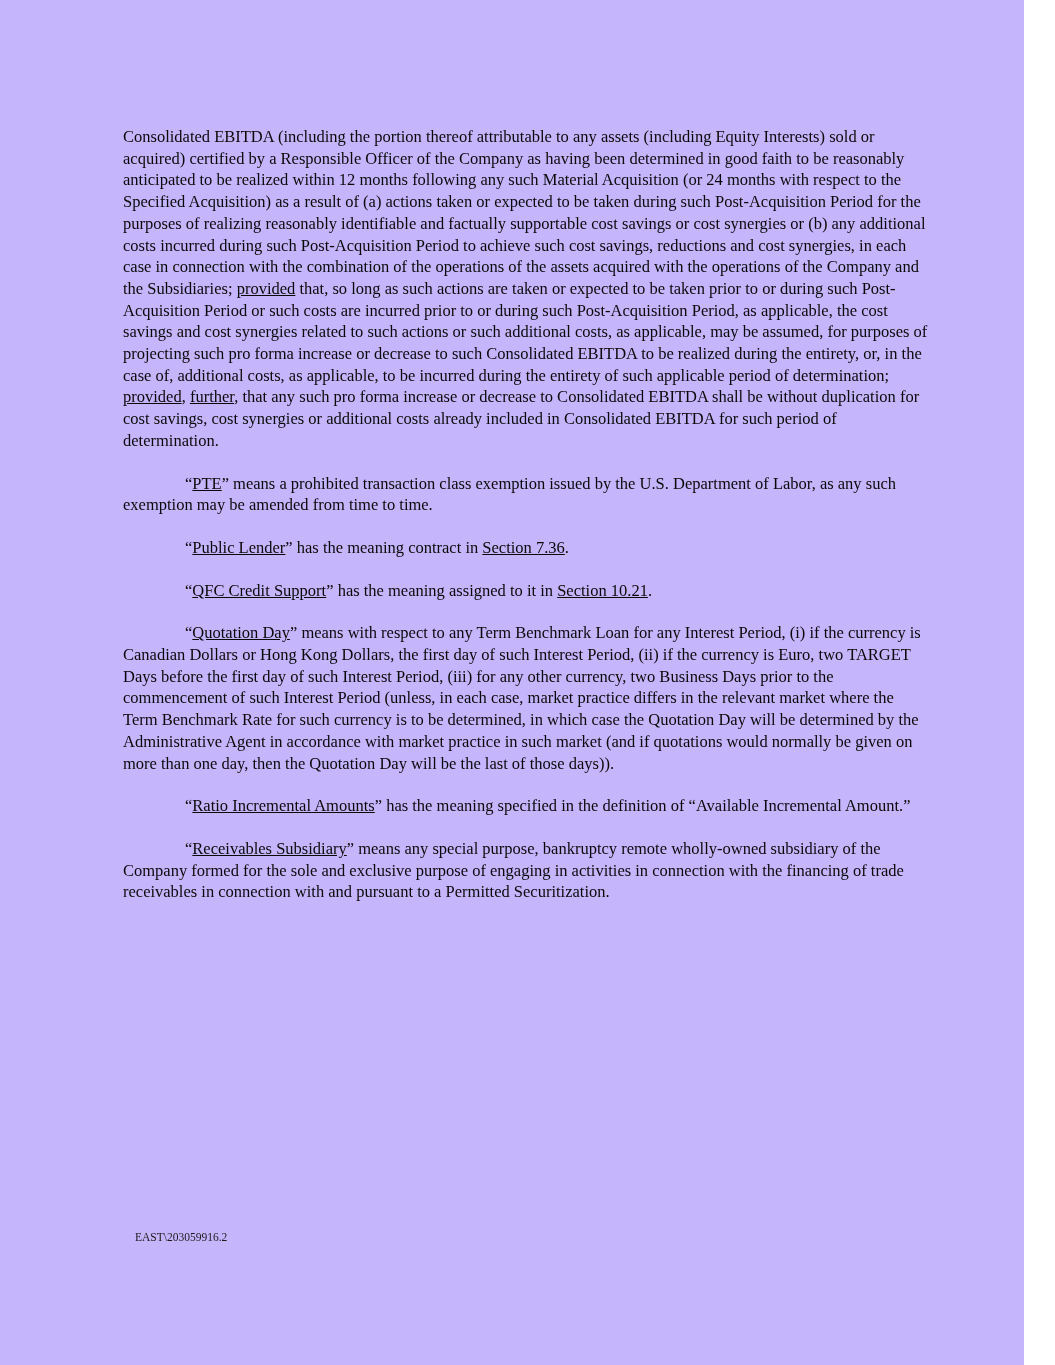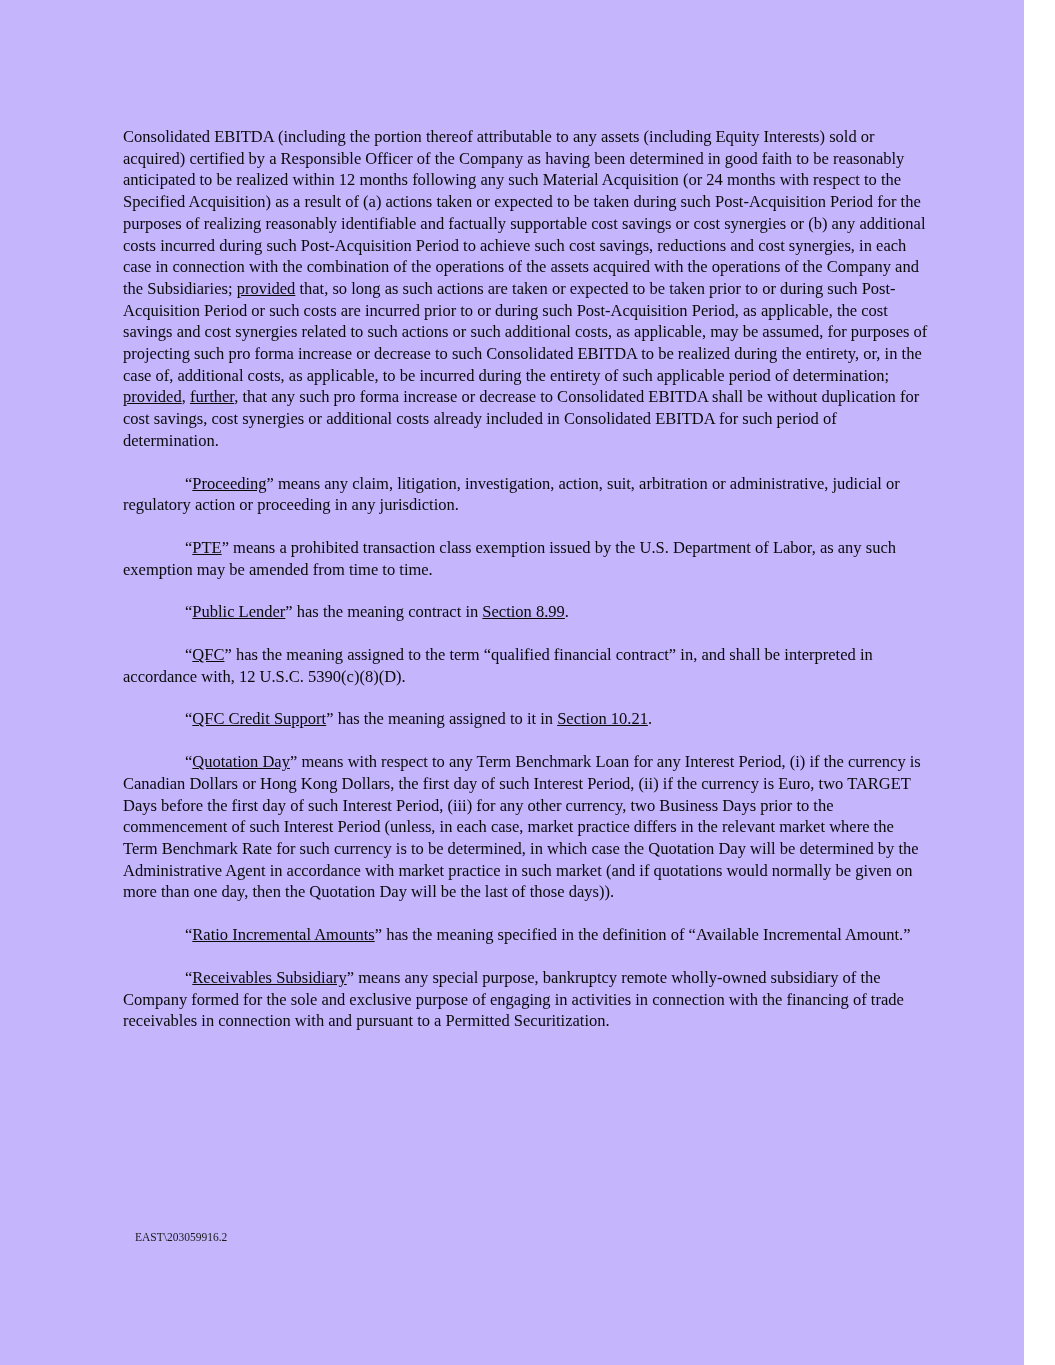--- a/index.html
+++ b/index.html
@@ -39,28 +39,26 @@
   }
 </style>
 </head>
 <body>
 
 <div class="page">
   <div class="content">
 
     <p class="para first"><span>Consolidated EBITDA (including the portion thereof attributable to any assets (including Equity Interests) sold or acquired) certified by a Responsible Officer of the Company as having been determined in good faith to be reasonably anticipated to be realized within 12 months following any such Material Acquisition (or 24 months with respect to the Specified Acquisition) as a result of (a) actions taken or expected to be taken during such Post-Acquisition Period for the purposes of realizing reasonably identifiable and factually supportable cost savings or cost synergies or (b) any additional costs incurred during such Post-Acquisition Period to achieve such cost savings, reductions and cost synergies, in each case in connection with the combination of the operations of the assets acquired with the operations of the Company and the Subsidiaries; </span><span class="u">provided</span><span> that, so long as such actions are taken or expected to be taken prior to or during such Post-Acquisition Period or such costs are incurred prior to or during such Post-Acquisition Period, as applicable, the cost savings and cost synergies related to such actions or such additional costs, as applicable, may be assumed, for purposes of projecting such pro forma increase or decrease to such Consolidated EBITDA to be realized during the entirety, or, in the case of, additional costs, as applicable, to be incurred during the entirety of such applicable period of determination; </span><span class="u">provided</span><span>, </span><span class="u">further</span><span>, that any such pro forma increase or decrease to Consolidated EBITDA shall be without duplication for cost savings, cost synergies or additional costs already included in Consolidated EBITDA for such period of determination.</span></p>
 
-    <p class="para"><span>“</span><span class="u">Proceeding</span><span>” means any claim, litigation, investigation, action, suit, arbitration or administrative, judicial or regulatory action or proceeding in any jurisdiction.</span></p>
 
 
     <p class="para"><span>“</span><span class="u">PTE</span><span>” means a prohibited transaction class exemption issued by the U.S. Department of Labor, as any such exemption may be amended from time to time.</span></p>
 
-    <p class="para"><span>“</span><span class="u">Public Lender</span><span>” has the meaning contract in </span><span class="u">Section 8.99</span><span>.</span></p>
+    <p class="para"><span>“</span><span class="u">Public Lender</span><span>” has the meaning contract in </span><span class="u">Section 7.36</span><span>.</span></p>
 
-    <p class="para"><span>“</span><span class="u">QFC</span><span>” has the meaning assigned to the term “qualified financial contract” in, and shall be interpreted in accordance with, 12 U.S.C. 5390(c)(8)(D).</span></p>
 
     <p class="para"><span>“</span><span class="u">QFC Credit Support</span><span>” has the meaning assigned to it in </span><span class="u">Section 10.21</span><span>.</span></p>
 
     <p class="para"><span>“</span><span class="u">Quotation Day</span><span>” means with respect to any Term Benchmark Loan for any Interest Period, (i) if the currency is Canadian Dollars or Hong Kong Dollars, the first day of such Interest Period, (ii) if the currency is Euro, two TARGET Days before the first day of such Interest Period, (iii) for any other currency, two Business Days prior to the commencement of such Interest Period (unless, in each case, market practice differs in the relevant market where the Term Benchmark Rate for such currency is to be determined, in which case the Quotation Day will be determined by the Administrative Agent in accordance with market practice in such market (and if quotations would normally be given on more than one day, then the Quotation Day will be the last of those days)).</span></p>
 
     <p class="para justified"><span>“</span><span class="u">Ratio Incremental Amounts</span><span>” has the meaning specified in the definition of “Available Incremental Amount.”</span></p>
 
     <p class="para"><span>“</span><span class="u">Receivables Subsidiary</span><span>” means any special purpose, bankruptcy remote wholly-owned subsidiary of the Company formed for the sole and exclusive purpose of engaging in activities in connection with the financing of trade receivables in connection with and pursuant to a Permitted Securitization.</span></p>
 
   </div>

